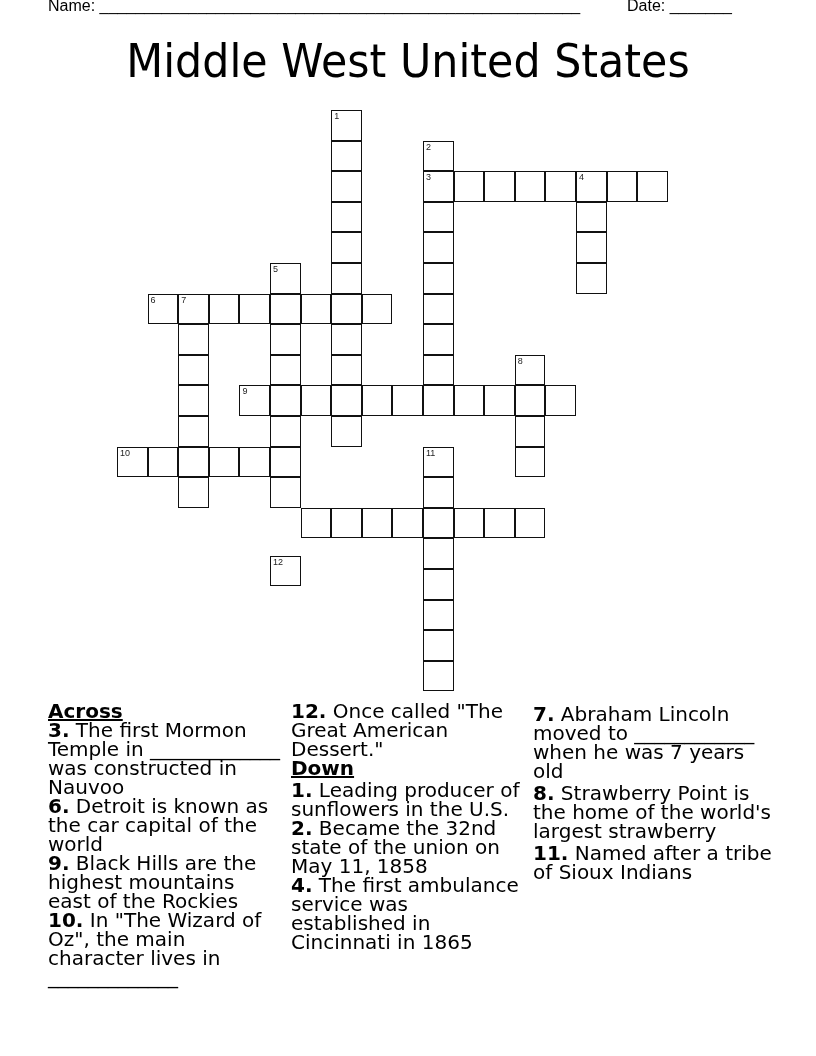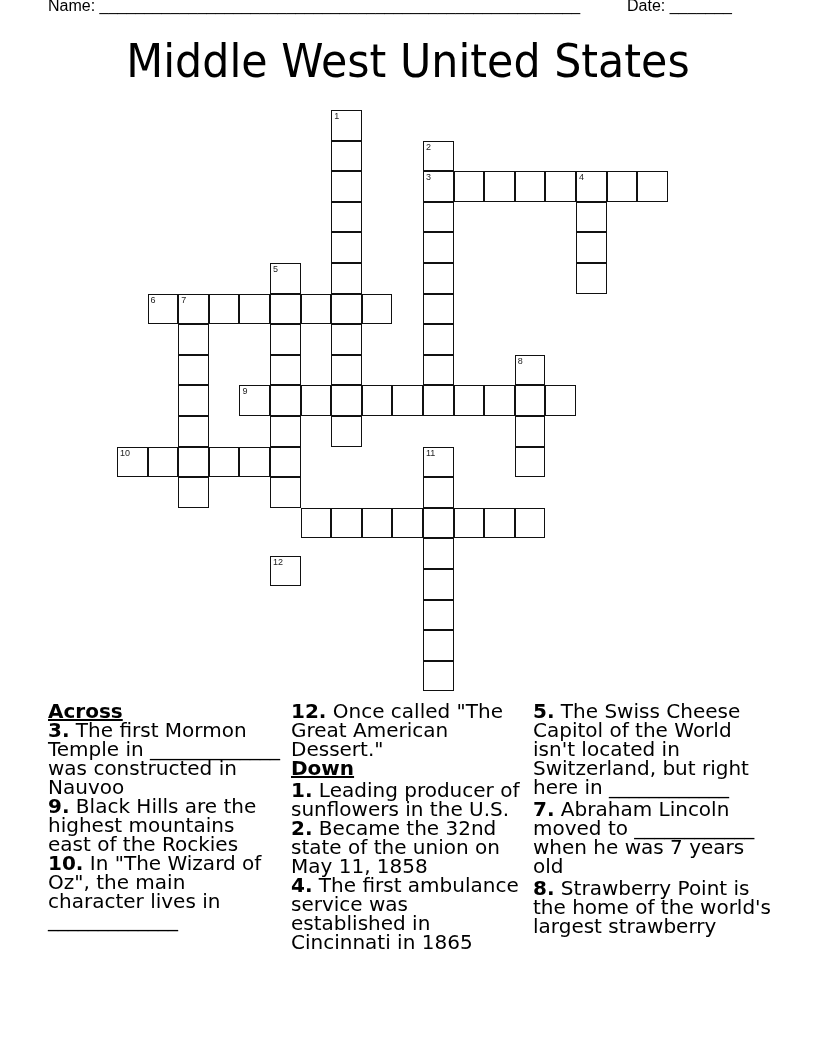--- a/index.html
+++ b/index.html
@@ -127,29 +127,30 @@
     <div class="cell" style="left: 361.8px; top: 507.8px;"></div>
     <div class="cell" style="left: 392.4px; top: 507.8px;"></div>
     <div class="cell" style="left: 453.6px; top: 507.8px;"></div>
     <div class="cell" style="left: 484.2px; top: 507.8px;"></div>
     <div class="cell" style="left: 514.8px; top: 507.8px;"></div>
   </div>
 
 <div class="col" style="left:48px; width:235px;">
   <div class="heading">Across</div>
   <div class="clue"><b>3.</b><span> The first Mormon Temple in _____________ was constructed in Nauvoo</span></div>
+  <div class="clue"><b>6.</b><span> Detroit is known as the car capital of the world</span></div>
   <div class="clue"><b>9.</b><span> Black Hills are the highest mountains east of the Rockies</span></div>
   <div class="clue"><b>10.</b><span> In "The Wizard of Oz", the main character lives in _____________</span></div>
 </div>
 
 <div class="col" style="left:291px; width:230px;">
   <div class="clue"><b>12.</b><span> Once called "The Great American Dessert."</span></div>
   <div class="heading">Down</div>
   <div class="clue gap"><b>1.</b><span> Leading producer of sunflowers in the U.S.</span></div>
   <div class="clue"><b>2.</b><span> Became the 32nd state of the union on May 11, 1858</span></div>
   <div class="clue"><b>4.</b><span> The first ambulance service was established in Cincinnati in 1865</span></div>
 </div>
 
 <div class="col" style="left:533px; width:245px;">
-  <div class="clue"><b>5.</b><span> The Swiss Cheese Capitol of the World isn't located in Switzerland, but right here in ____________</span></div>
   <div class="clue gap"><b>7.</b><span> Abraham Lincoln moved to ____________ when he was 7 years old</span></div>
   <div class="clue gap"><b>8.</b><span> Strawberry Point is the home of the world's largest strawberry</span></div>
+  <div class="clue gap"><b>11.</b><span> Named after a tribe of Sioux Indians</span></div>
 </div>
 
 </body></html>

